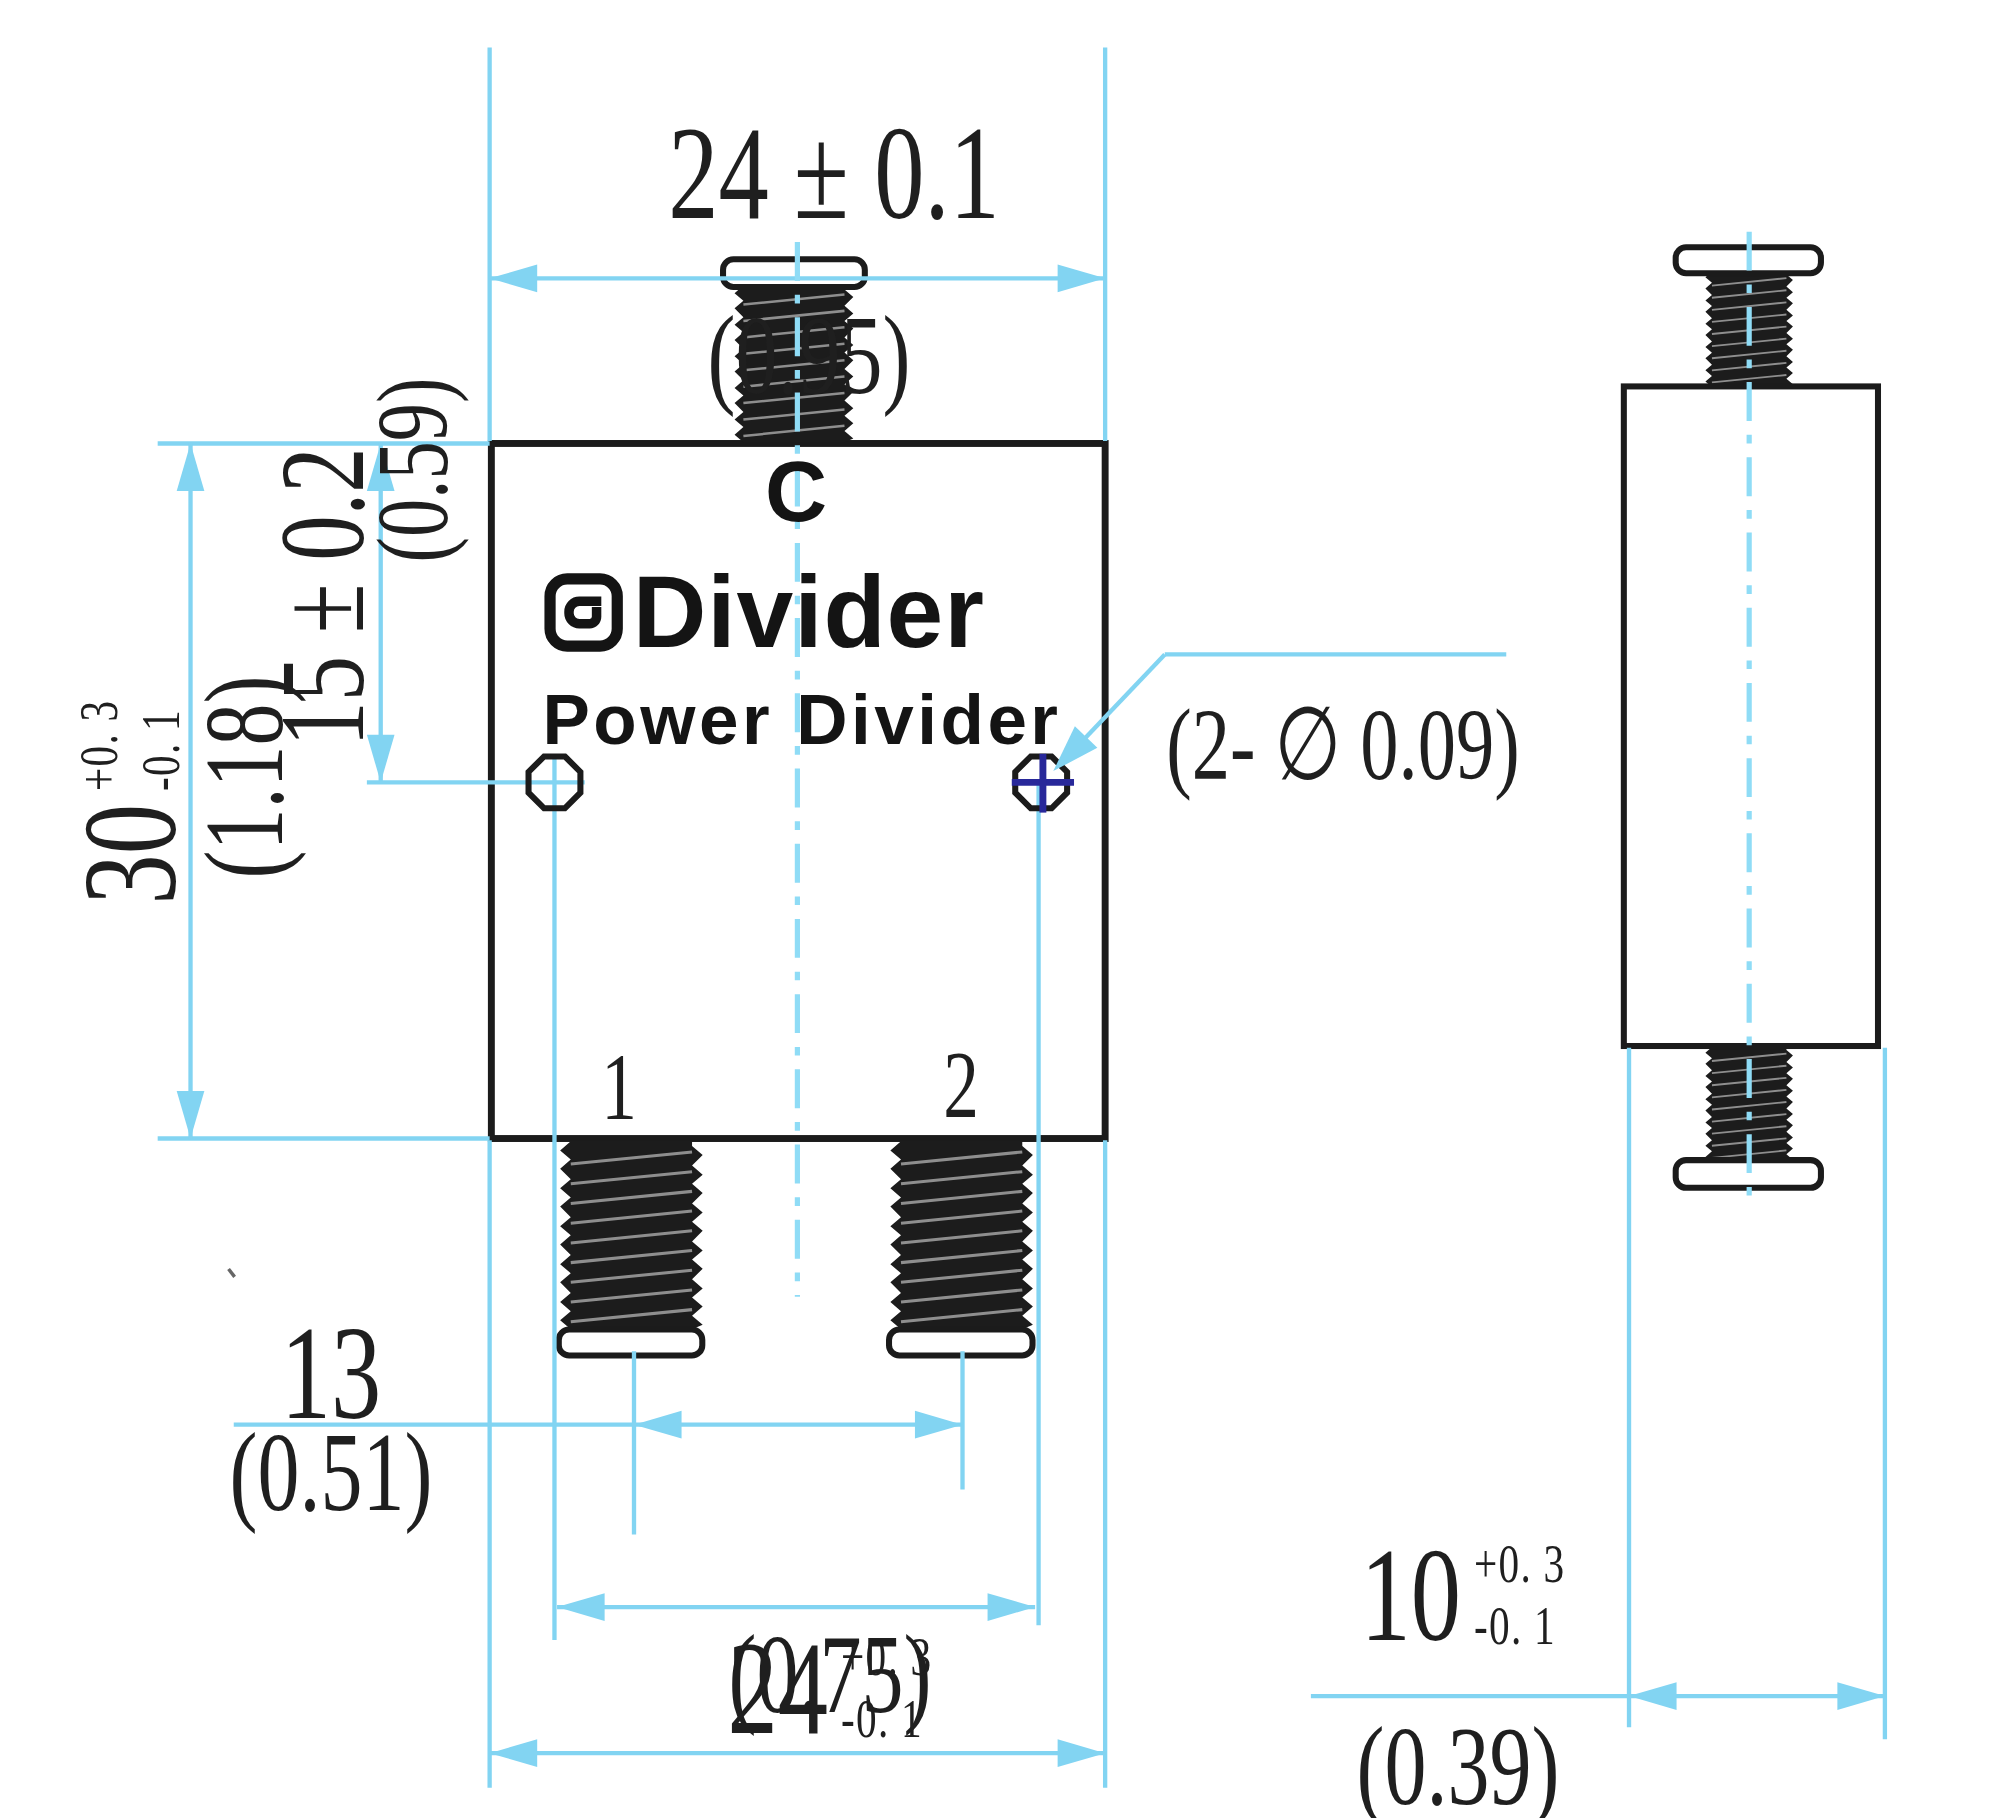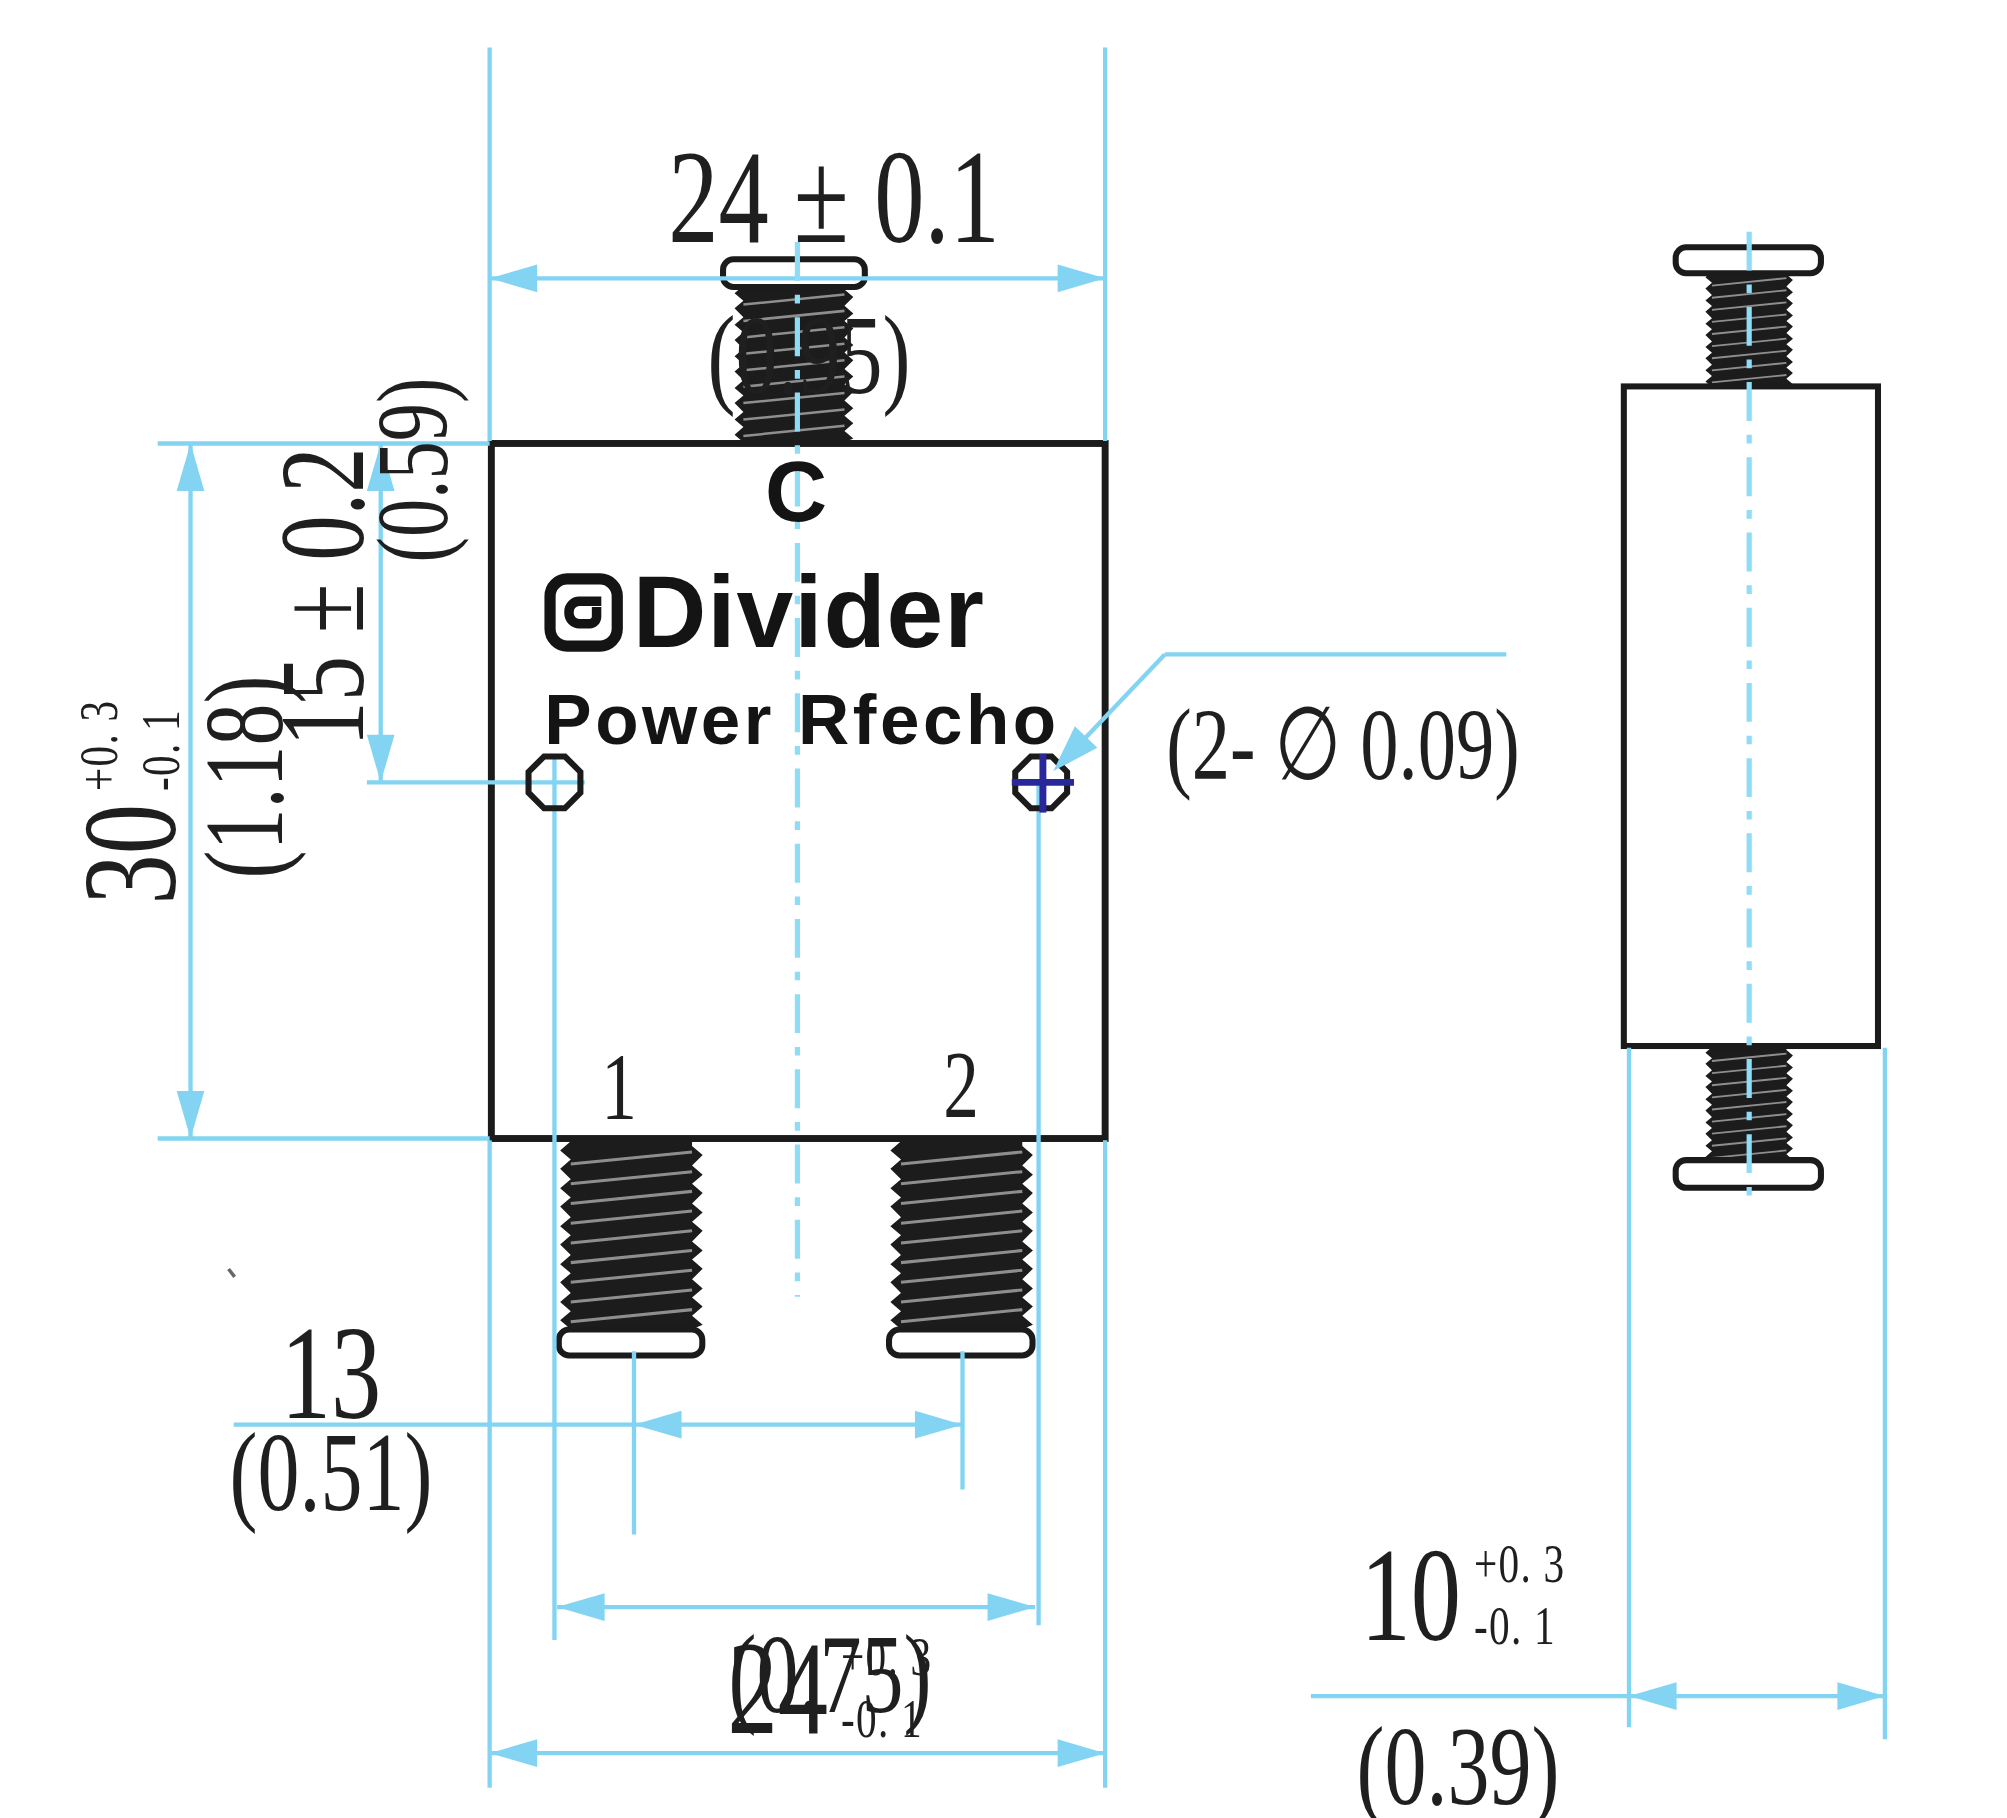--- a/index.html
+++ b/index.html
@@ -127,21 +127,21 @@
       <polygon points="566,2028 621,2012 621,2044"></polygon>
       <polygon points="1278,2028 1223,2012 1223,2044"></polygon>
       <polygon points="1884,1962 1939,1946 1939,1978"></polygon>
       <polygon points="2180,1962 2125,1946 2125,1978"></polygon>
       <polygon points="1218,892 1243,840 1269,865"></polygon>
     </g>
 
     <line x1="264" y1="1468" x2="271" y2="1477" stroke="#666" stroke-width="4"></line>
   </svg>
 
-  <div class="lbl fs-xl" style="left:834px;top:173px;margin-top:24px;">
+  <div class="lbl fs-xl" style="left:834px;top:173px;">
     <span class="nw">24 ± 0.1</span>
   </div>
   <div class="lbl fs-inch" style="left:809px;top:355px;">
     <span class="nw">(0.95)</span>
   </div>
 
   <div class="lbl rot" style="left:130px;top:802px;">
     <span class="nw row">
       <span class="fs-xl">30</span>
       <span class="tolcol">
@@ -207,21 +207,21 @@
     <span class="logorow">
       <svg width="81" height="81" viewBox="0 0 94 94">
         <rect x="8" y="8" width="78" height="78" rx="20" fill="none" stroke="#141414" stroke-width="13"></rect>
         <path d="M62,34 H42 a12,12 0 0 0 -12,12 v2 a12,12 0 0 0 12,12 h12 a8,8 0 0 0 8,-8 v-6" fill="none" stroke="#141414" stroke-width="11" stroke-linecap="square"></path>
       </svg>
       <span class="brand brand-logo">Divider</span>
     </span>
   </div>
 
   <div class="lbl brand brand-sub" style="left:802px;top:719px;">
-    <span>Power Rfecho</span>
+    <span>Power Divider</span>
   </div>
 
   <div class="lbl fs-port" style="left:619px;top:1087px;">
     <span class="nw">1</span>
   </div>
   <div class="lbl fs-port" style="left:961px;top:1085px;">
     <span class="nw">2</span>
   </div>
 
 </div>

